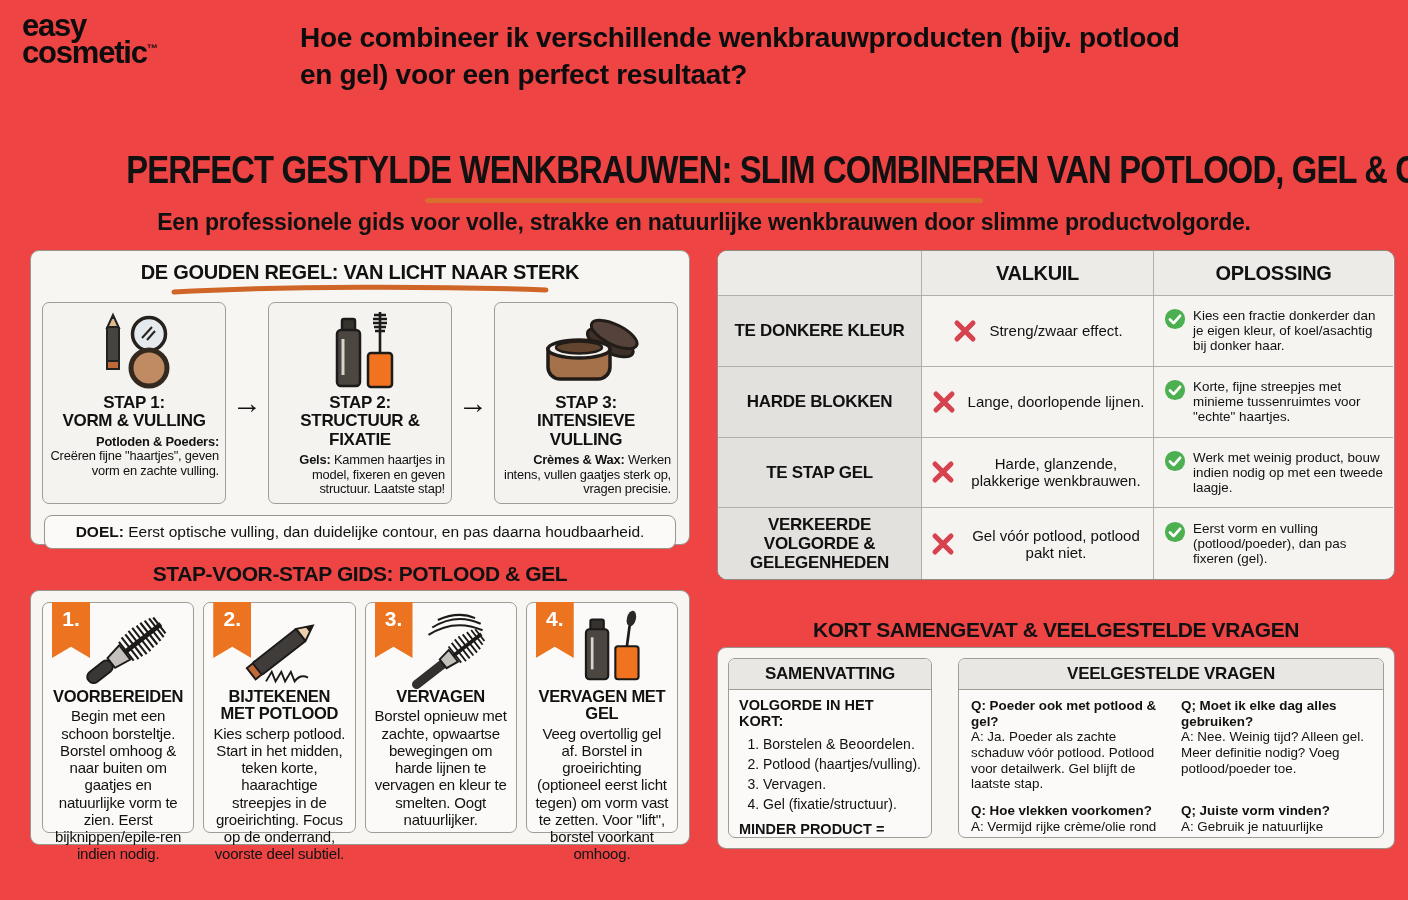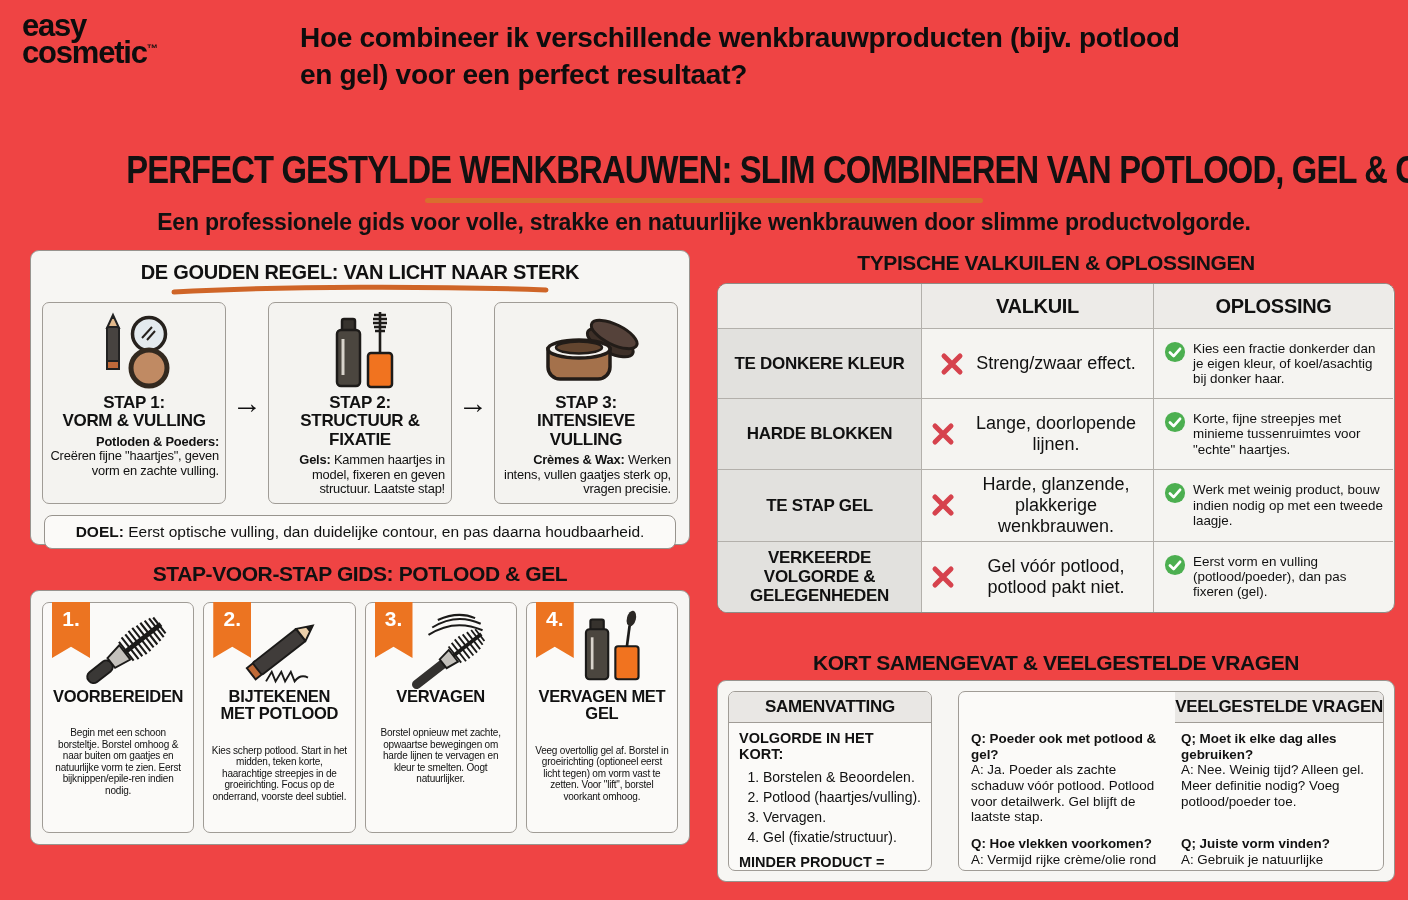--- a/index.html
+++ b/index.html
@@ -46,46 +46,46 @@
   .guide-head{margin-top:16px;margin-bottom:3px;}
   .guide-box{height:255px;background:#f7f6f3;border:1.5px solid #98948e;border-radius:9px;
         padding:11px;box-sizing:border-box;display:flex;gap:9px;}
   .guide-card{position:relative;flex:1;background:#fbfaf8;border:1.3px solid #a09c96;border-radius:7px;
         padding:5px 7px 5px;text-align:center;box-sizing:border-box;}
   .ribbon{position:absolute;top:-1px;left:9px;width:38px;height:56px;background:#ec7421;
         clip-path:polygon(0 0,100% 0,100% 100%,50% 80%,0 100%);color:#fff;font-weight:800;
         font-size:21px;text-align:center;padding-top:5px;box-sizing:border-box;}
   .guide-icon{height:80px;display:flex;align-items:center;justify-content:center;margin-left:16px;}
   .guide-title{font-size:16.5px;font-weight:800;line-height:1.05;letter-spacing:-.3px;}
-  .guide-text{font-size:10px;line-height:1.15;margin-top:22px;letter-spacing:-.2px;}
+  .guide-text{font-size:15px;line-height:1.15;margin-top:2px;letter-spacing:-.2px;}
 
   
   .pit-table{height:330px;border:1.5px solid #8f8b85;border-radius:10px;overflow:hidden;
         background:#f5f4f1;display:grid;grid-template-columns:204px 232px 239px;
         grid-template-rows:45px 1fr 1fr 1fr 1fr;box-sizing:border-box;}
   .cell{border-right:1px solid #b3b0ab;border-bottom:1px solid #b3b0ab;display:flex;
         align-items:center;justify-content:center;box-sizing:border-box;}
   .cell.last-col{border-right:none;}
   .cell.last-row{border-bottom:none;}
   .head-cell{background:#edebe8;font-weight:800;font-size:20px;letter-spacing:-.3px;}
   .name-cell{background:#e2e1de;font-weight:800;font-size:17px;text-align:center;
         line-height:1.12;padding:4px 8px;letter-spacing:-.3px;}
-  .valk-cell{gap:11px;padding:4px 8px;font-size:18px;text-align:center;}
+  .valk-cell{gap:11px;padding:4px 8px;font-size:15px;text-align:center;}
   .opl-cell{padding:4px 8px 4px 10px;font-size:13.4px;justify-content:flex-start;text-align:left;}
   .opl-inner{display:flex;align-items:flex-start;gap:7px;line-height:1.13;}
   .x-icon,.check-icon{flex-shrink:0;display:inline-flex;}
 
   
   .sumfaq-head{margin-top:37px;margin-bottom:4px;}
   .sum-box{height:202px;background:#f7f6f3;border:1.5px solid #98948e;border-radius:9px;
         padding:10px;box-sizing:border-box;display:flex;gap:26px;}
   .mini-box{border:1.3px solid #a09c96;border-radius:7px;background:#fbfaf8;overflow:hidden;
         display:flex;flex-direction:column;box-sizing:border-box;}
   .mini-summary{width:204px;}
-  .mini-faq{flex:1;align-items:flex-end;}
+  .mini-faq{flex:1;}
   .mini-head{background:#e9e7e4;border-bottom:1.3px solid #a09c96;text-align:center;
         font-weight:800;font-size:17px;padding:5px 0;letter-spacing:-.3px;}
   .sum-body{padding:7px 10px;font-size:14px;}
   .sum-sub{font-weight:800;font-size:14.5px;}
   .sum-body ol{margin:6px 0;padding-left:24px;line-height:1.42;font-size:14px;}
   .sum-foot{font-weight:800;font-size:14.5px;margin-top:5px;}
   .faq-body{padding:8px 12px;display:grid;grid-template-columns:1fr 1fr;column-gap:20px;
         row-gap:11px;font-size:13.4px;line-height:1.17;}
   .faq-q{font-weight:800;}
 </style>
@@ -257,21 +257,20 @@
             <rect x="58" y="44" width="26" height="37" rx="3" fill="#f1731f" stroke="#1b1a19" stroke-width="2.4"></rect>
           </svg>
         </div>
         <div class="guide-title">VERVAGEN MET GEL</div>
         <div class="guide-text">Veeg overtollig gel af. Borstel in groeirichting (optioneel eerst licht tegen) om vorm vast te zetten. Voor "lift", borstel voorkant omhoog.</div>
       </div>
     </div>
   </div>
 
   <div class="col-right">
-    <h2 class="section-h">TYPISCHE VALKUILEN &amp; OPLOSSINGEN</h2>
 
     <div class="pit-table">
       <div class="cell head-cell"></div>
       <div class="cell head-cell">VALKUIL</div>
       <div class="cell head-cell last-col">OPLOSSING</div>
 
       <div class="cell name-cell">TE DONKERE KLEUR</div>
       <div class="cell valk-cell">
         <span class="x-icon">
             <svg width="26" height="26" viewBox="0 0 26 26">

